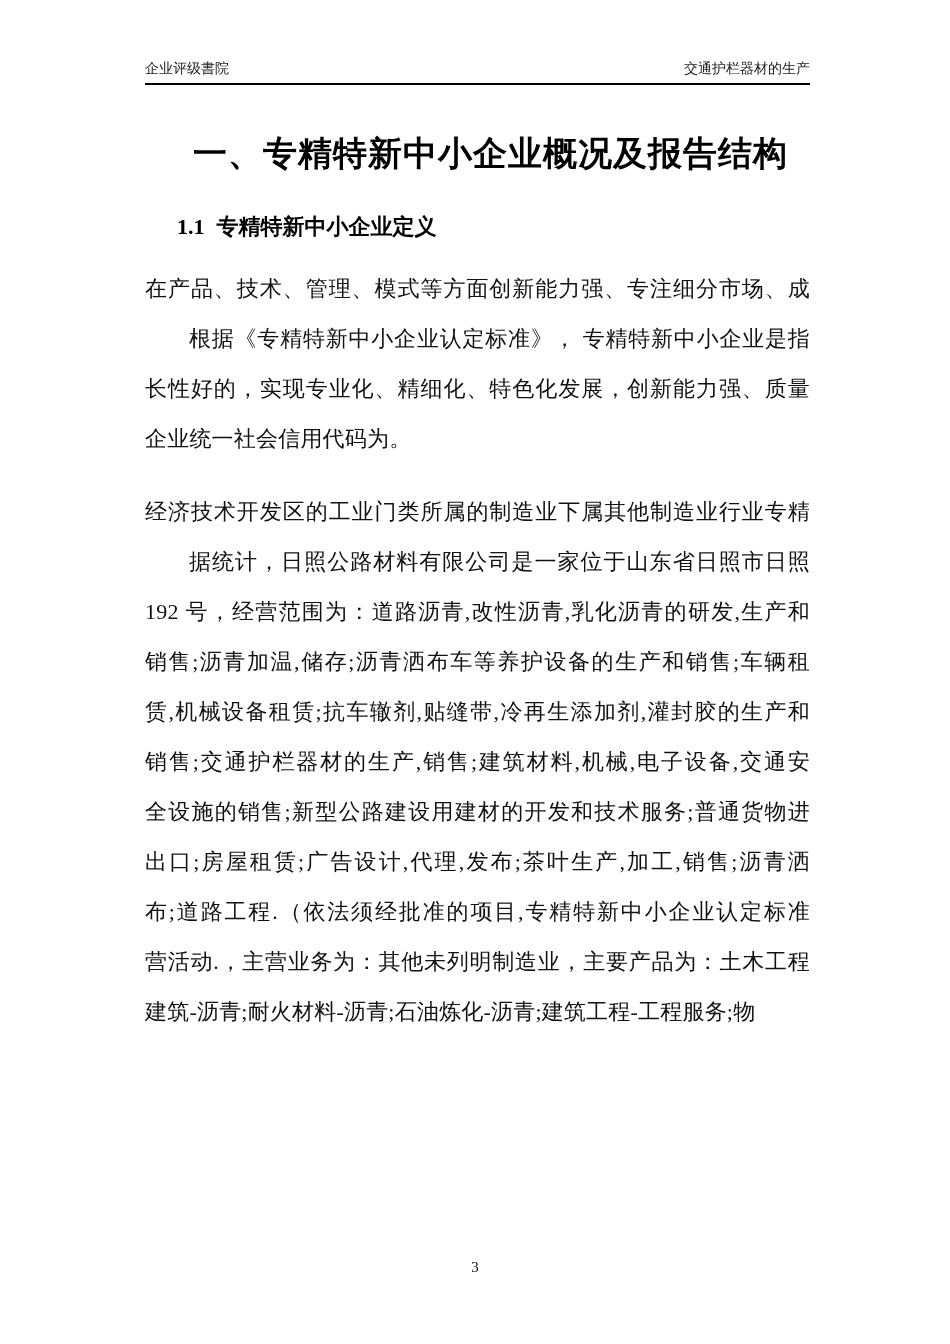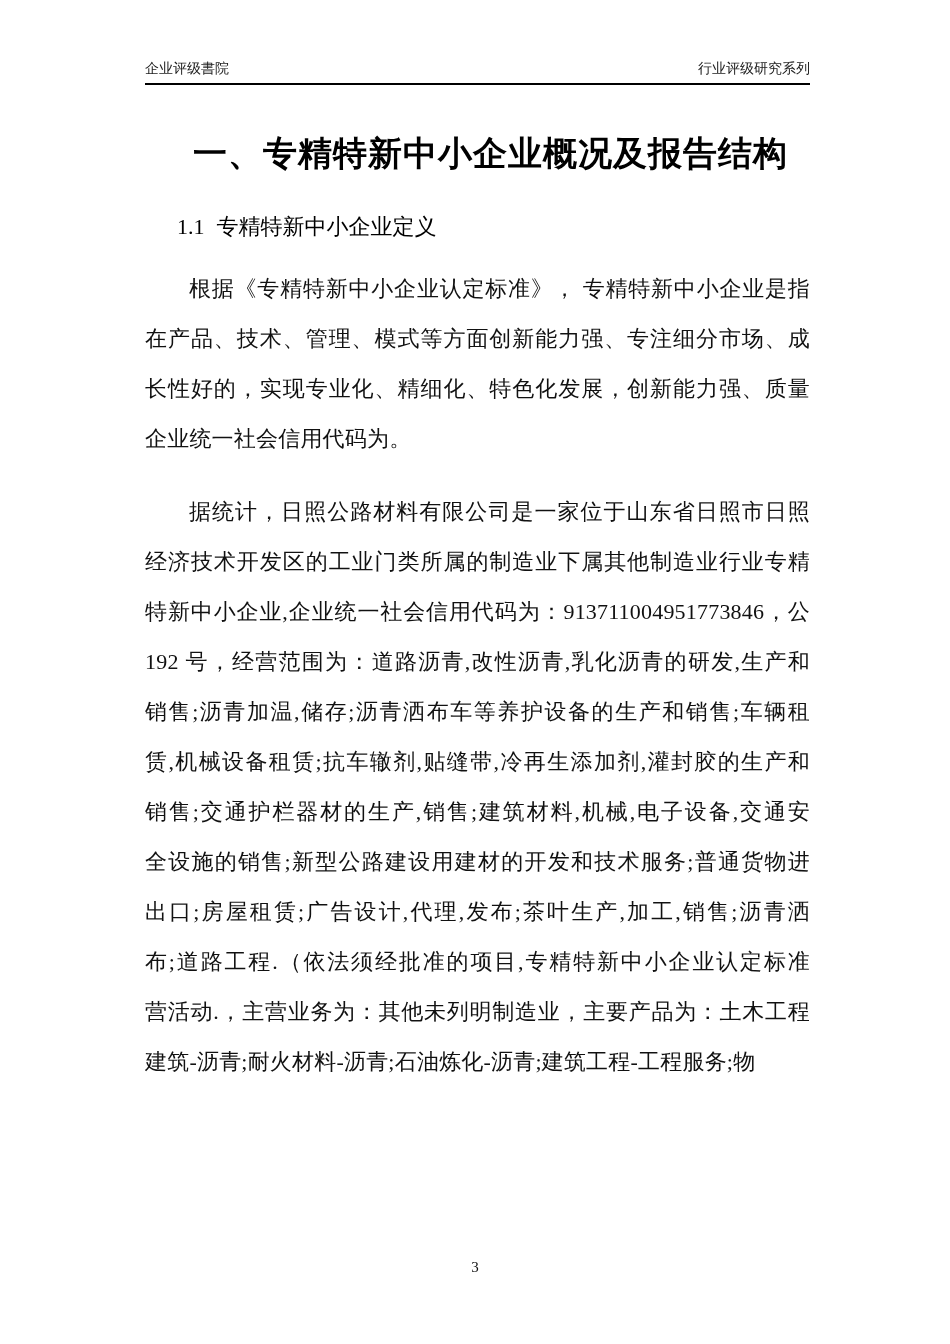--- a/index.html
+++ b/index.html
@@ -36,21 +36,21 @@
     letter-spacing: 1px;
     line-height: 34px;
     color: #000000;
   }
 
   
   h2.sec-heading {
     margin: 42px 0 0 0;
     padding-left: 32px;
     font-size: 22px;
-    font-weight: normal;
+    font-weight: bold;
     line-height: 28px;
     color: #000000;
     display: flex;
     gap: 0.55em;
   }
 
   
   .para { margin-top: 23px; font-size: 22px; }
   .para .line {
     height: 50px;
@@ -75,45 +75,44 @@
   }
 </style>
 </head>
 <body>
 
 <div class="content">
 
   <header class="page-header">
     <div class="header-row">
       <span>企业评级書院</span>
-      <span>行业评级研究系列</span>
+      <span>交通护栏器材的生产</span>
     </div>
   </header>
 
   <main>
 
     <h1 class="doc-title">一、专精特新中小企业概况及报告结构</h1>
 
     <h2 class="sec-heading">
       <span>1.1</span>
       <span>专精特新中小企业定义</span>
     </h2>
 
     <div class="para">
+        <div class="line">在产品、技术、管理、模式等方面创新能力强、专注细分市场、成</div>
         <div class="line first">根据《专精特新中小企业认定标准》， 专精特新中小企业是指</div>
-        <div class="line">在产品、技术、管理、模式等方面创新能力强、专注细分市场、成</div>
         <div class="line">长性好的，实现专业化、精细化、特色化发展，创新能力强、质量</div>
         <div class="line last">企业统一社会信用代码为。</div>
       </div>
 
 
     <div class="para">
+        <div class="line">经济技术开发区的工业门类所属的制造业下属其他制造业行业专精</div>
         <div class="line first">据统计，日照公路材料有限公司是一家位于山东省日照市日照</div>
-        <div class="line">经济技术开发区的工业门类所属的制造业下属其他制造业行业专精</div>
-        <div class="line">特新中小企业,企业统一社会信用代码为：913711004951773846，公</div>
         <div class="line">192 号，经营范围为：道路沥青,改性沥青,乳化沥青的研发,生产和</div>
         <div class="line">销售;沥青加温,储存;沥青洒布车等养护设备的生产和销售;车辆租</div>
         <div class="line">赁,机械设备租赁;抗车辙剂,贴缝带,冷再生添加剂,灌封胶的生产和</div>
         <div class="line">销售;交通护栏器材的生产,销售;建筑材料,机械,电子设备,交通安</div>
         <div class="line">全设施的销售;新型公路建设用建材的开发和技术服务;普通货物进</div>
         <div class="line">出口;房屋租赁;广告设计,代理,发布;茶叶生产,加工,销售;沥青洒</div>
         <div class="line">布;道路工程.（依法须经批准的项目,专精特新中小企业认定标准</div>
         <div class="line">营活动.，主营业务为：其他未列明制造业，主要产品为：土木工程</div>
         <div class="line last">建筑-沥青;耐火材料-沥青;石油炼化-沥青;建筑工程-工程服务;物</div>
       </div>

